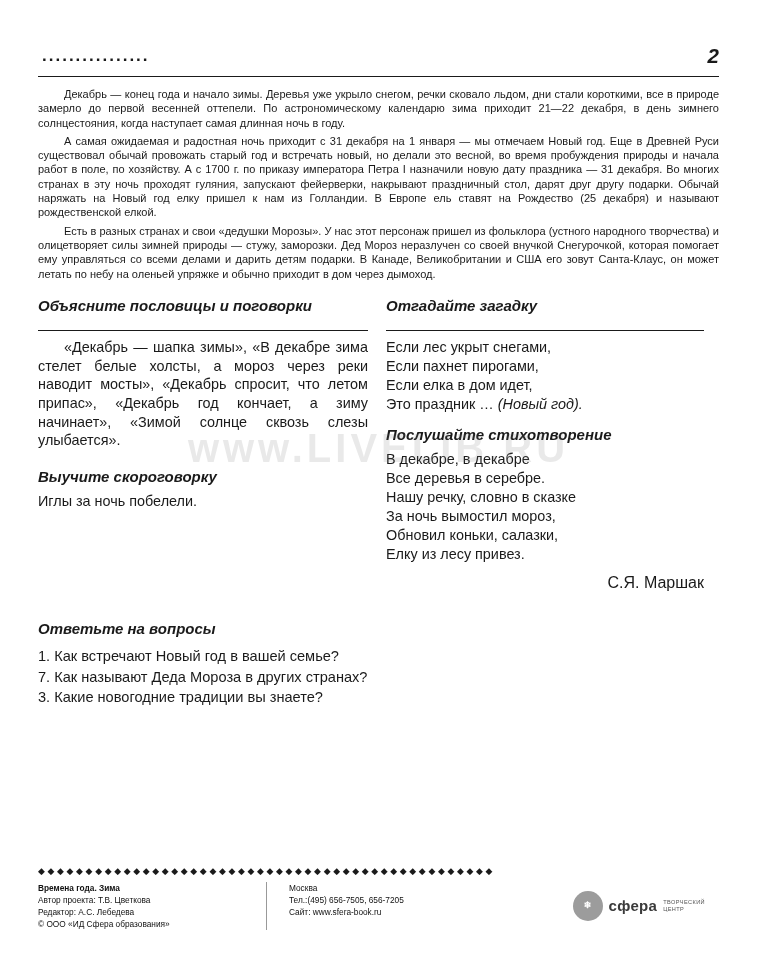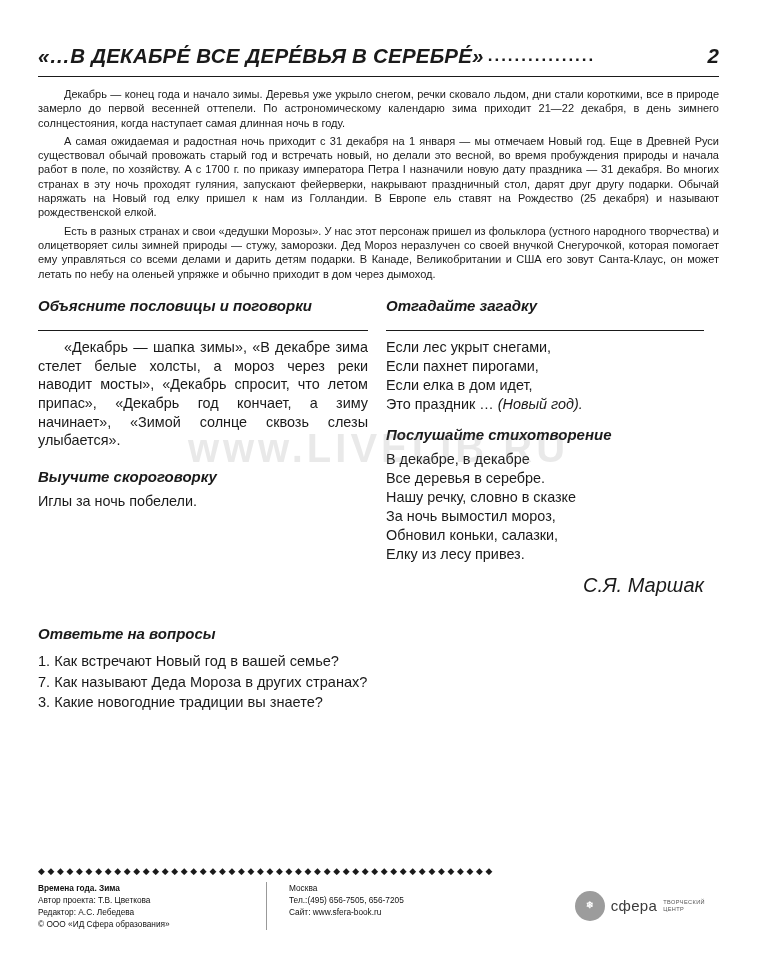--- a/index.html
+++ b/index.html
@@ -123,22 +123,21 @@
   }
   .spacer-18 { height: 18px; }
   .spacer-12 { height: 12px; }
   .tongue p {
     font-size: 14.4px;
     line-height: 1.32;
     margin: 0;
   }
   .author {
     text-align: right;
-    font-style: italic;
-    font-size: 20px;
+    font-size: 16px;
     margin-top: 10px;
   }
   .questions {
     margin-top: 28px;
   }
   .questions .sec-head {
     border-bottom: none;
     padding-bottom: 0;
     margin-bottom: 9px;
   }
@@ -178,21 +177,21 @@
     gap: 6px;
   }
   .logo-circle {
     width: 30px; height: 30px;
     border-radius: 50%;
     background: #9c9c9c;
     display: flex; align-items: center; justify-content: center;
     color: #fff; font-weight: bold; font-size: 9px;
   }
   .logo-text {
-    font-weight: normal;
+    font-weight: bold;
     font-size: 15px;
     color: #3b3b3b;
     letter-spacing: 0.3px;
   }
   .logo-sub {
     font-size: 5.6px;
     color: #555;
     letter-spacing: 0.4px;
     line-height: 1.2;
   }
@@ -202,21 +201,20 @@
   }
 </style>
 </head>
 <body>
 
 <div class="page">
 
   <div class="watermark">www.LIVELIB.RU</div>
 
   <div class="title-row">
-    <span class="title-text">«…В ДЕКАБРЕ́ ВСЕ ДЕРЕ́ВЬЯ В СЕРЕБРЕ́»</span>
     <span class="dots">................</span>
     <span class="page-num">2</span>
   </div>
   <hr class="hr-under-title">
 
   <p class="body">Декабрь — конец года и начало зимы. Деревья уже укрыло снегом, речки сковало льдом, дни стали короткими, все в природе замерло до первой весенней оттепели. По астрономическому календарю зима приходит 21—22 декабря, в день зимнего солнцестояния, когда наступает самая длинная ночь в году.</p>
   <p class="body">А самая ожидаемая и радостная ночь приходит с 31 декабря на 1 января — мы отмечаем Новый год. Еще в Древней Руси существовал обычай провожать старый год и встречать новый, но делали это весной, во время пробуждения природы и начала работ в поле, по хозяйству. А с 1700 г. по приказу императора Петра I назначили новую дату праздника — 31 декабря. Во многих странах в эту ночь проходят гуляния, запускают фейерверки, накрывают праздничный стол, дарят друг другу подарки. Обычай наряжать на Новый год елку пришел к нам из Голландии. В Европе ель ставят на Рождество (25 декабря) и называют рождественской елкой.</p>
   <p class="body">Есть в разных странах и свои «дедушки Морозы». У нас этот персонаж пришел из фольклора (устного народного творчества) и олицетворяет силы зимней природы — стужу, заморозки. Дед Мороз неразлучен со своей внучкой Снегурочкой, которая помогает ему управляться со всеми делами и дарить детям подарки. В Канаде, Великобритании и США его зовут Санта-Клаус, он может летать по небу на оленьей упряжке и обычно приходит в дом через дымоход.</p>
 
   <div class="two-col">

